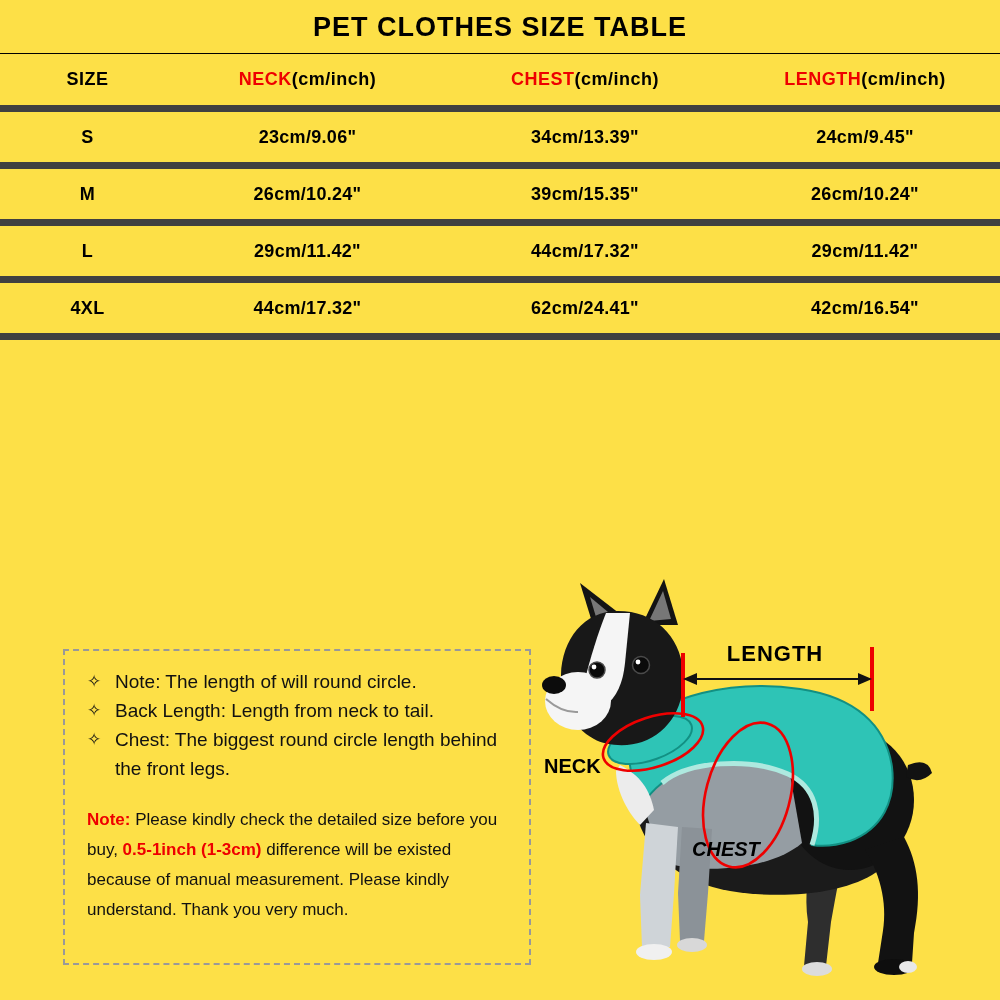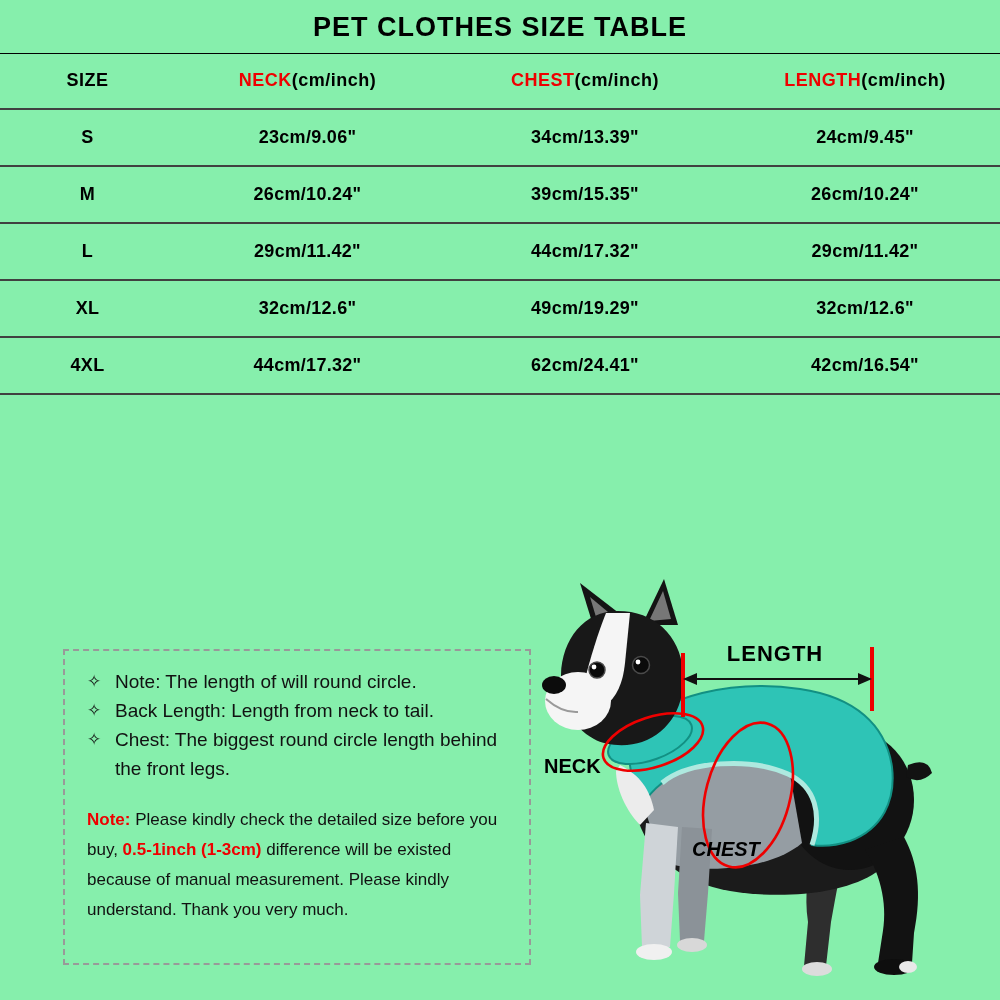--- a/index.html
+++ b/index.html
@@ -2,39 +2,39 @@
 <html style="--accent-red: #ee0000; --vest-teal: #2ec4b6;"><head>
 <meta charset="utf-8">
 <style>
   * { margin: 0; padding: 0; box-sizing: border-box; }
   html, body { background: #fff; }
   body {
     width: 1000px; height: 1000px;
     font-family: "Liberation Sans", sans-serif;
     color: #000;
   }
-  .page { position: relative; width: 1000px; height: 1000px; background: #86efac; overflow: hidden; }
+  .page { position: relative; width: 1000px; height: 1000px; background: #fde047; overflow: hidden; }
 
   .title {
     text-align: center;
     font-size: 27px;
     font-weight: bold;
     letter-spacing: 1px;
     padding-top: 12px;
   }
 
   table.size-table {
     width: 100%;
     border-collapse: collapse;
     table-layout: fixed;
     margin-top: 10px;
   }
   .size-table th, .size-table td {
     border-top: 1px solid #000;
-    border-bottom: 2px solid #404040;
+    border-bottom: 7px solid #404040;
     text-align: center;
     font-weight: bold;
     color: #000;
   }
   .size-table th { height: 55px; font-size: 18px; letter-spacing: .5px; }
   .size-table td { height: 57px; font-size: 18px; letter-spacing: .3px; }
   .accent { color: var(--accent-red, #e80000); }
 
   .notes-box {
     position: absolute;
@@ -91,26 +91,20 @@
         <td>M</td>
         <td>26cm/10.24"</td>
         <td>39cm/15.35"</td>
         <td>26cm/10.24"</td>
       </tr>
       <tr>
         <td>L</td>
         <td>29cm/11.42"</td>
         <td>44cm/17.32"</td>
         <td>29cm/11.42"</td>
-      </tr>
-      <tr>
-        <td>XL</td>
-        <td>32cm/12.6"</td>
-        <td>49cm/19.29"</td>
-        <td>32cm/12.6"</td>
       </tr>
       <tr>
         <td>4XL</td>
         <td>44cm/17.32"</td>
         <td>62cm/24.41"</td>
         <td>42cm/16.54"</td>
       </tr>
     </tbody>
   </table>
 

